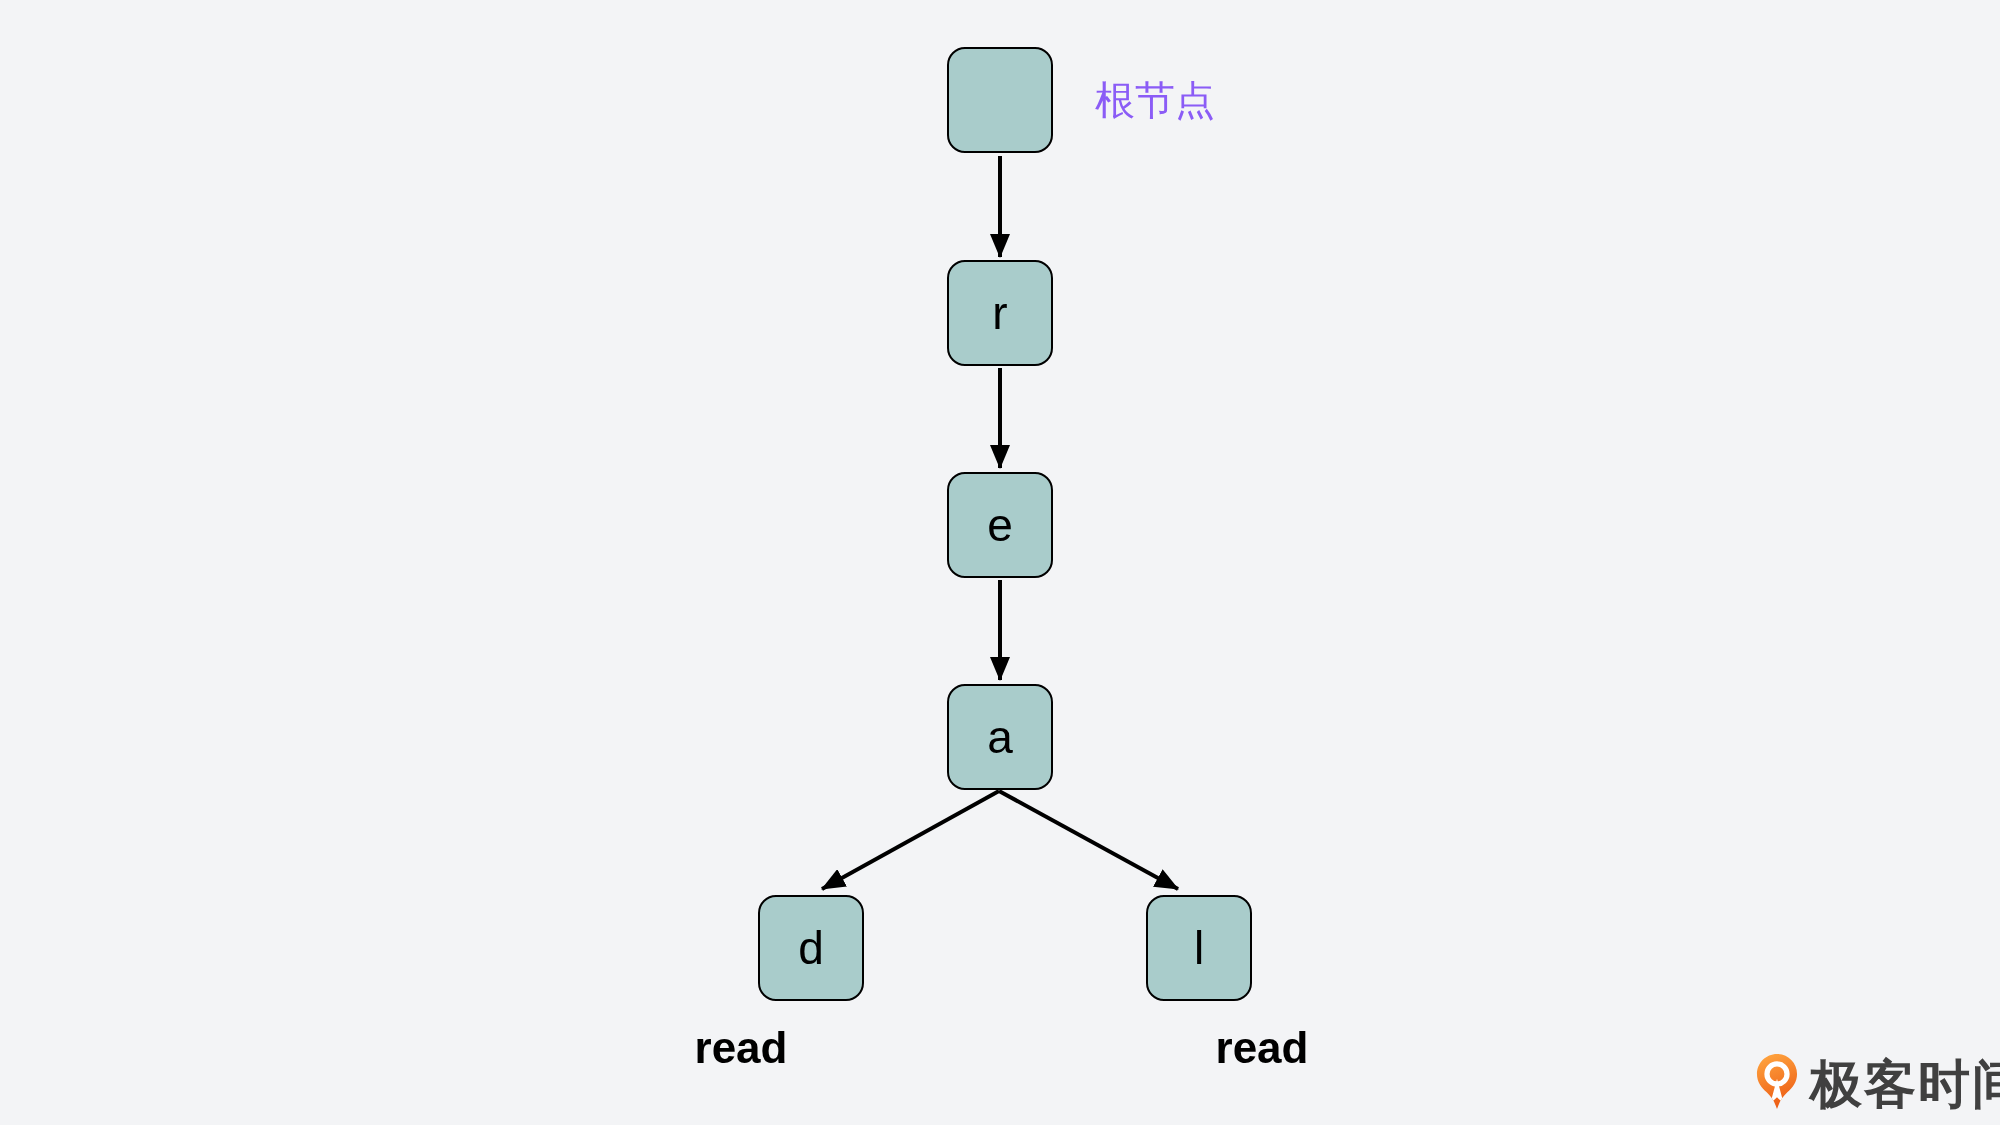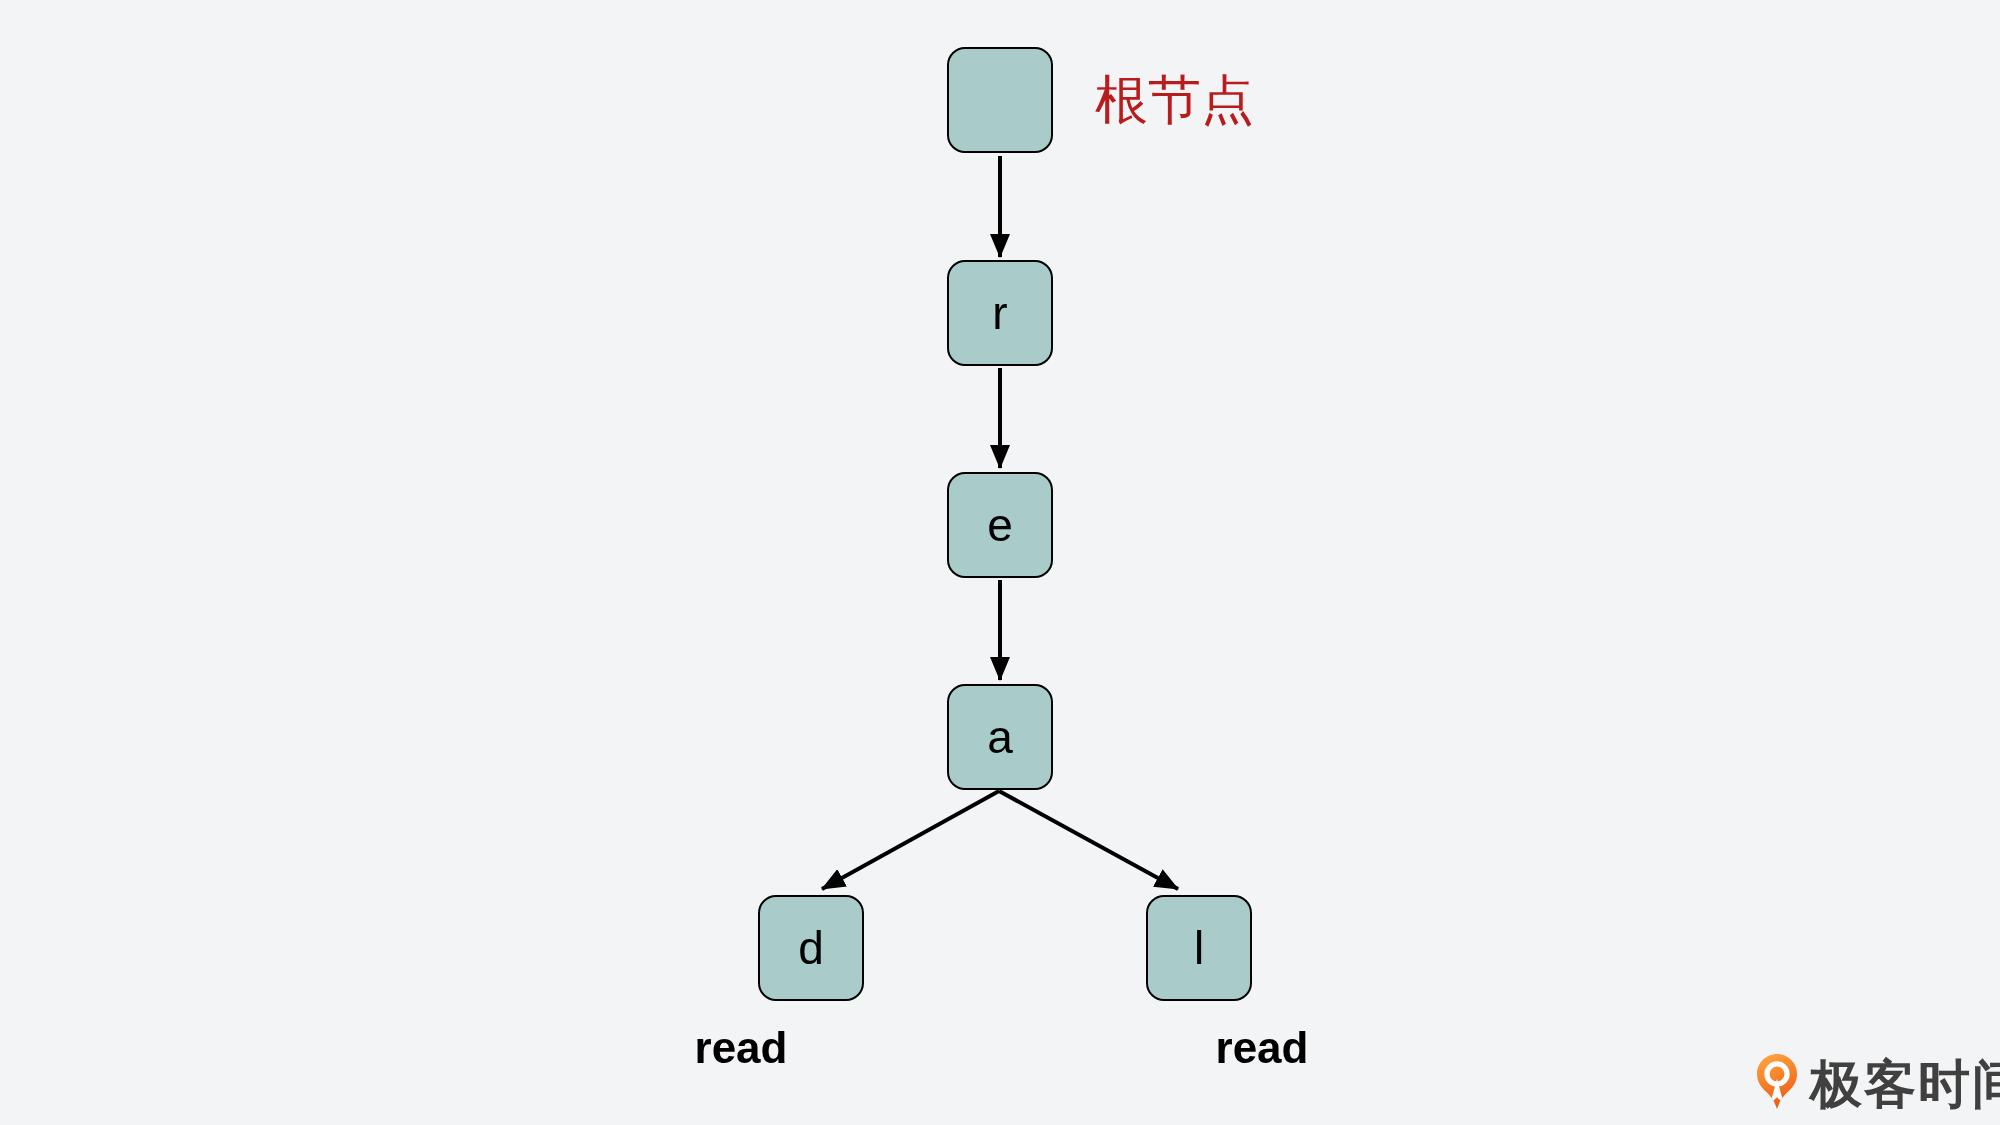--- a/index.html
+++ b/index.html
@@ -40,23 +40,23 @@
   .node-r    { left: 947px; top: 260px; }
   .node-e    { left: 947px; top: 472px; }
   .node-a    { left: 947px; top: 684px; }
   .node-d    { left: 758px; top: 895px; }
   .node-l    { left: 1146px; top: 895px; }
 
   .annotation {
     position: absolute;
     left: 1095px;
     top: 78px;
-    font-size: 53px;
+    font-size: 40px;
     line-height: 44px;
-    color: #b91c1c;
+    color: #8b5cf6;
     white-space: nowrap;
   }
   .word {
     position: absolute;
     width: 180px;
     top: 1024px;
     font-size: 44px;
     line-height: 48px;
     color: #000000;
     text-align: center;

